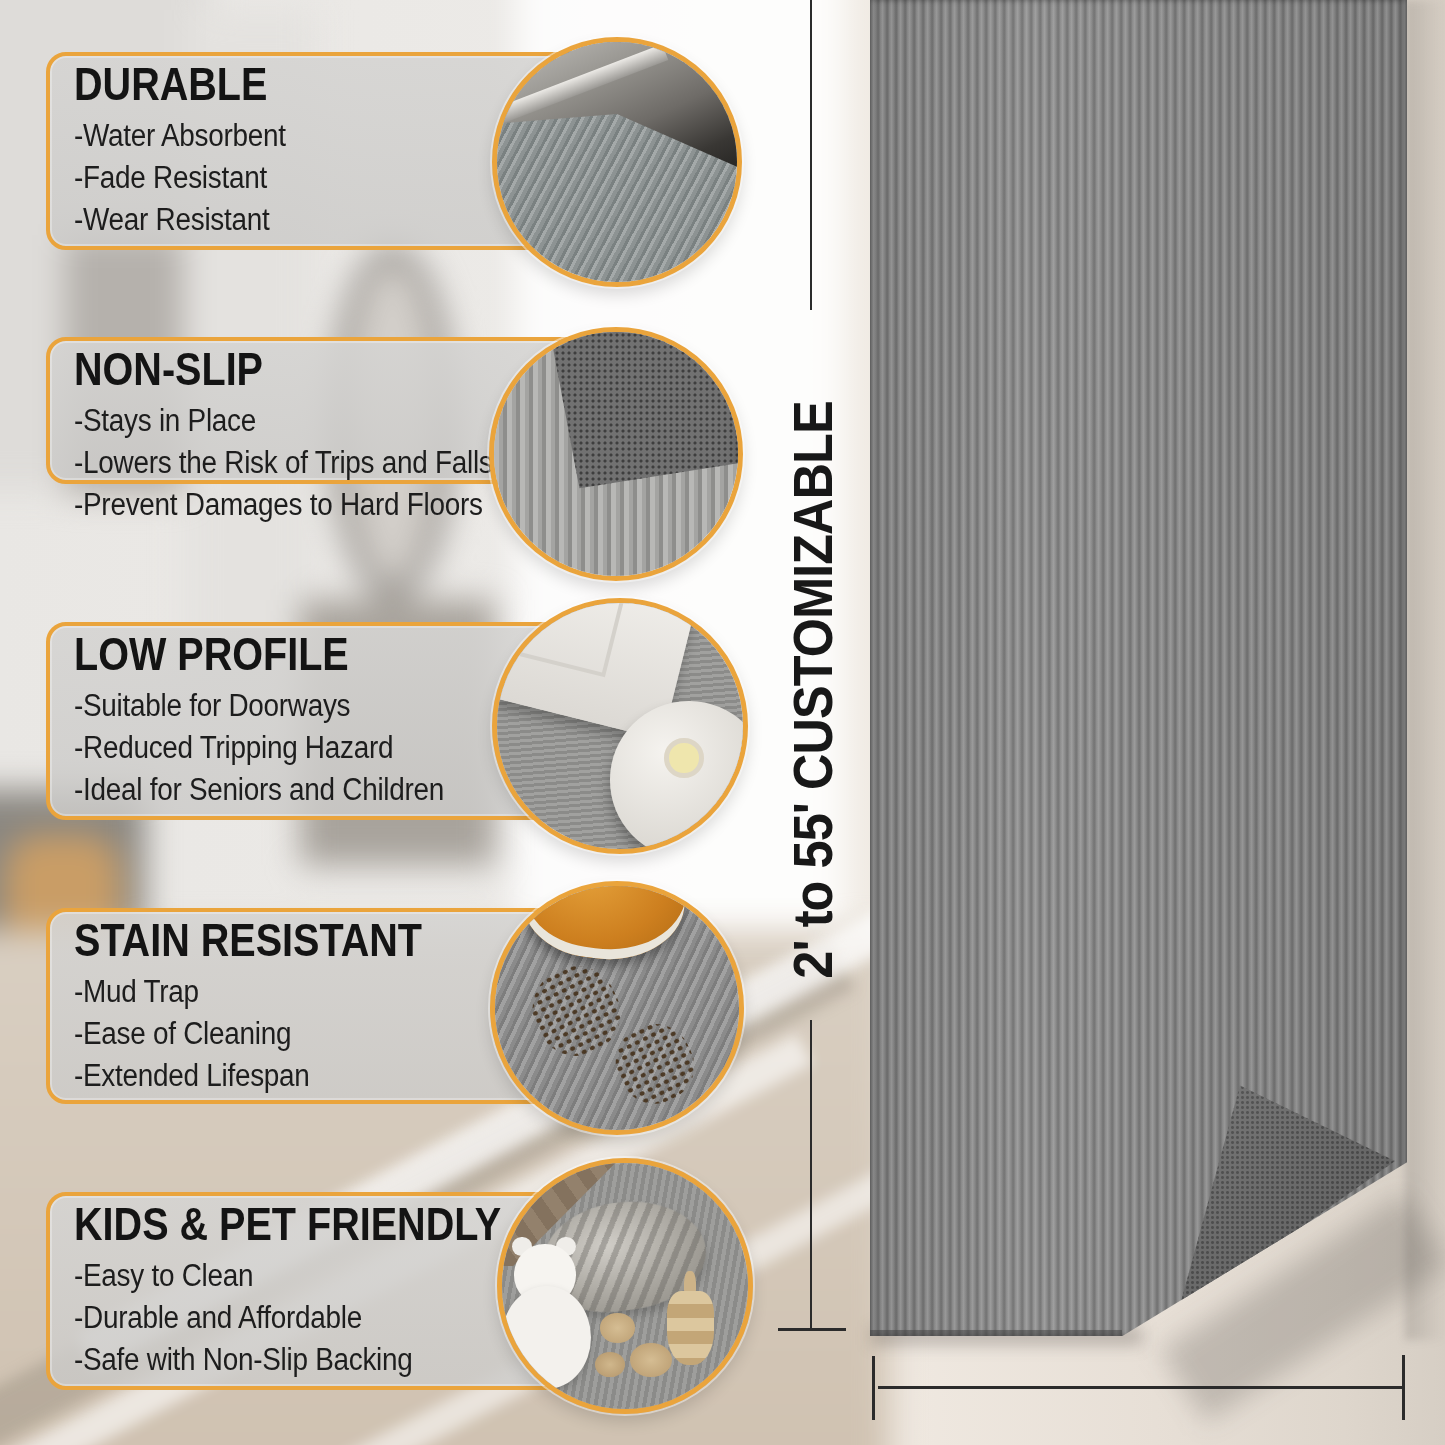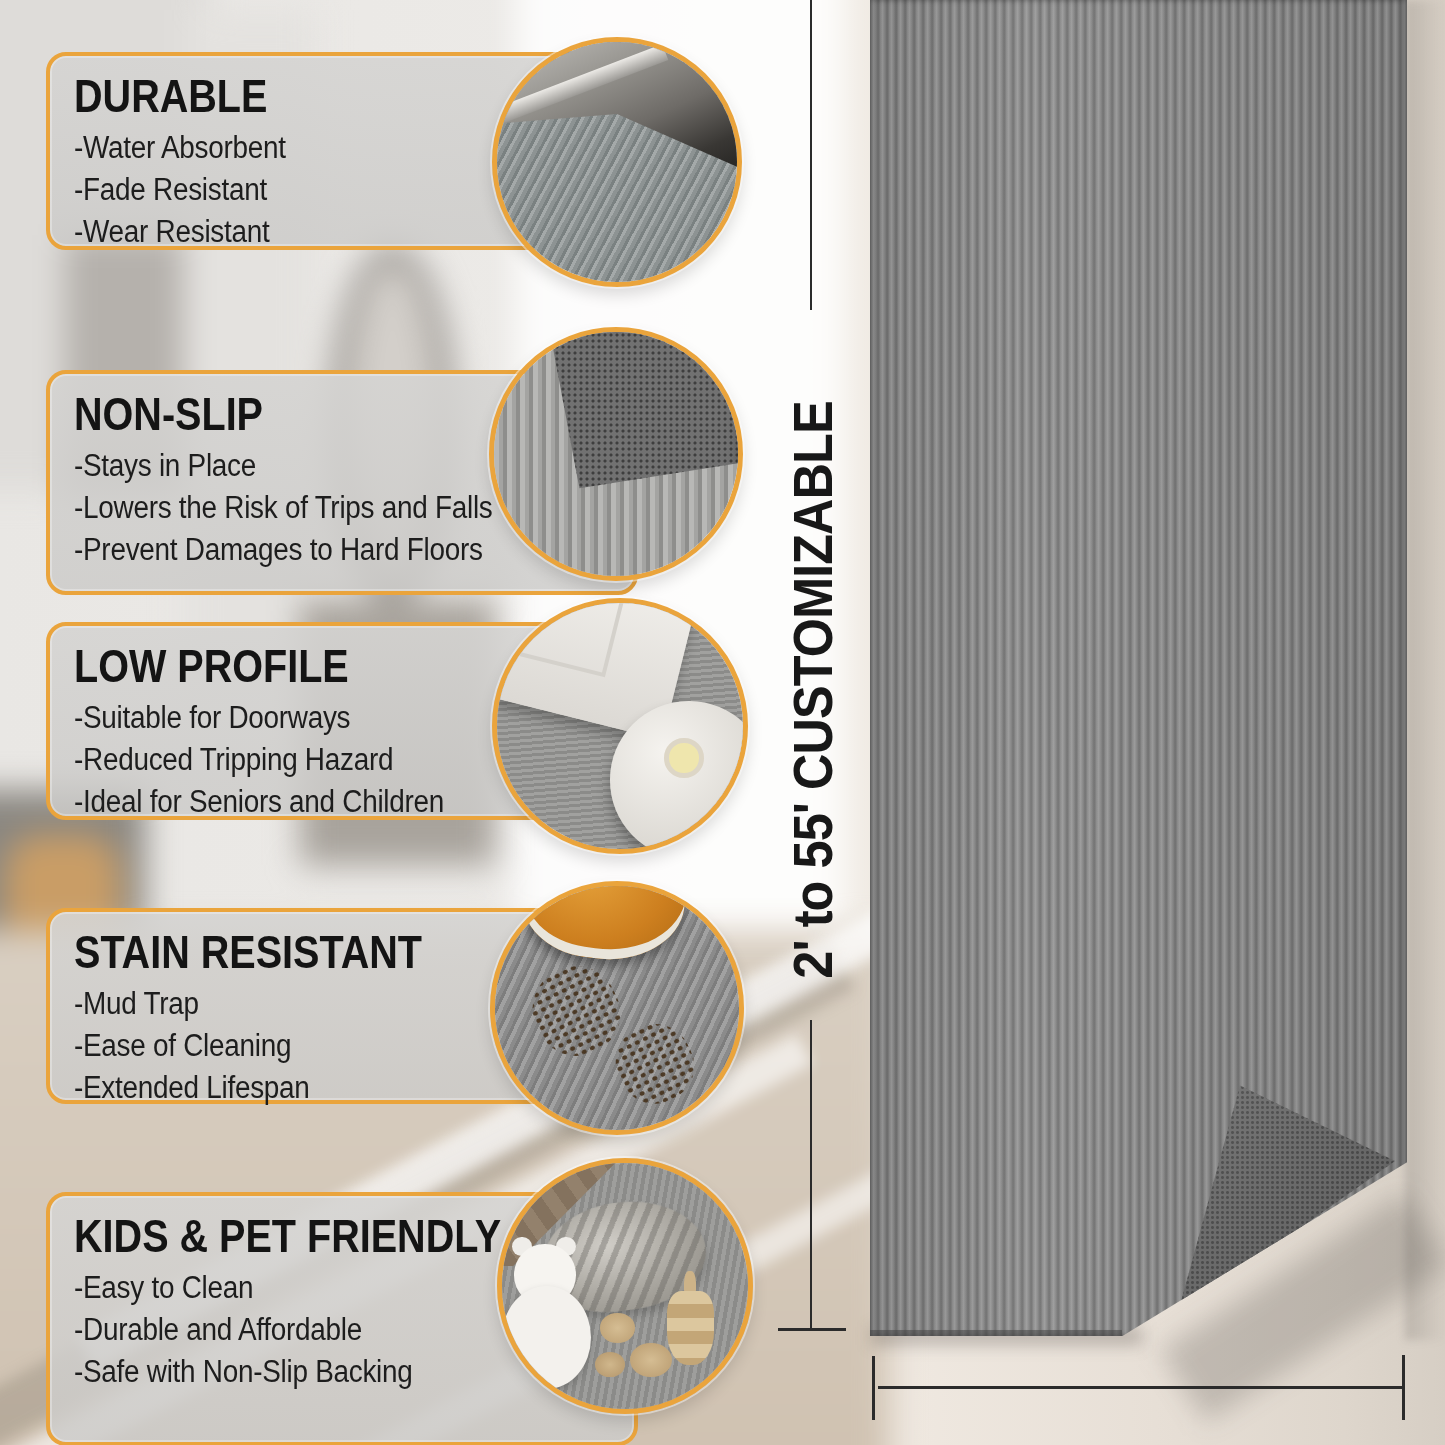--- a/index.html
+++ b/index.html
@@ -68,28 +68,28 @@
              transform:rotate(-90deg) scaleX(.9); text-align:center;
              font-size:56px; font-weight:700; letter-spacing:-1px; color:#181818; white-space:nowrap; }
 
   .avail { position:absolute; left:915px; top:1337px; width:440px; z-index:5;
            text-align:center; color:#141414; font-weight:700; }
   .avail .l1 { font-size:42px; line-height:1.05; transform:scaleX(.92); }
   .avail .l2 { font-size:47px; line-height:1.02; transform:scaleX(.92); }
 
   
   .card { position:absolute; left:46px; width:592px; z-index:4;
-          border:4px solid #EAA43C; border-radius:20px; padding:16px 24px 0 24px;
+          border:4px solid #EAA43C; border-radius:20px; padding:4px 24px 0 24px;
           background:linear-gradient(rgba(213,212,210,.9), rgba(204,203,201,.84));
           box-shadow:inset 0 0 0 2px rgba(255,255,255,.3); }
   .card-1 { top:52px;   height:198px; }
-  .card-2 { top:337px;  height:225px;margin-top:33px; }
+  .card-2 { top:337px;  height:147px; }
   .card-3 { top:622px;  height:198px; }
   .card-4 { top:908px;  height:196px; }
-  .card-5 { top:1192px; height:254px; }
+  .card-5 { top:1192px; height:198px; }
   .card-title { font-size:46px; font-weight:700; color:#141414; line-height:1.08;
                 transform:scaleX(.86); transform-origin:0 50%; white-space:nowrap; margin-bottom:5px; }
   .card-item  { font-size:31px; font-weight:400; color:#1d1d1d; line-height:1.36;
                 letter-spacing:-.3px; transform:scaleX(.9); transform-origin:0 50%; white-space:nowrap; }
 
   
   .circle { position:absolute; border-radius:50%; overflow:hidden; z-index:5;
             border:5px solid #EAA43C;
             box-shadow:0 0 0 2px rgba(255,255,255,.45), 0 8px 16px rgba(0,0,0,.14); }
   .circle > div { position:absolute; }

